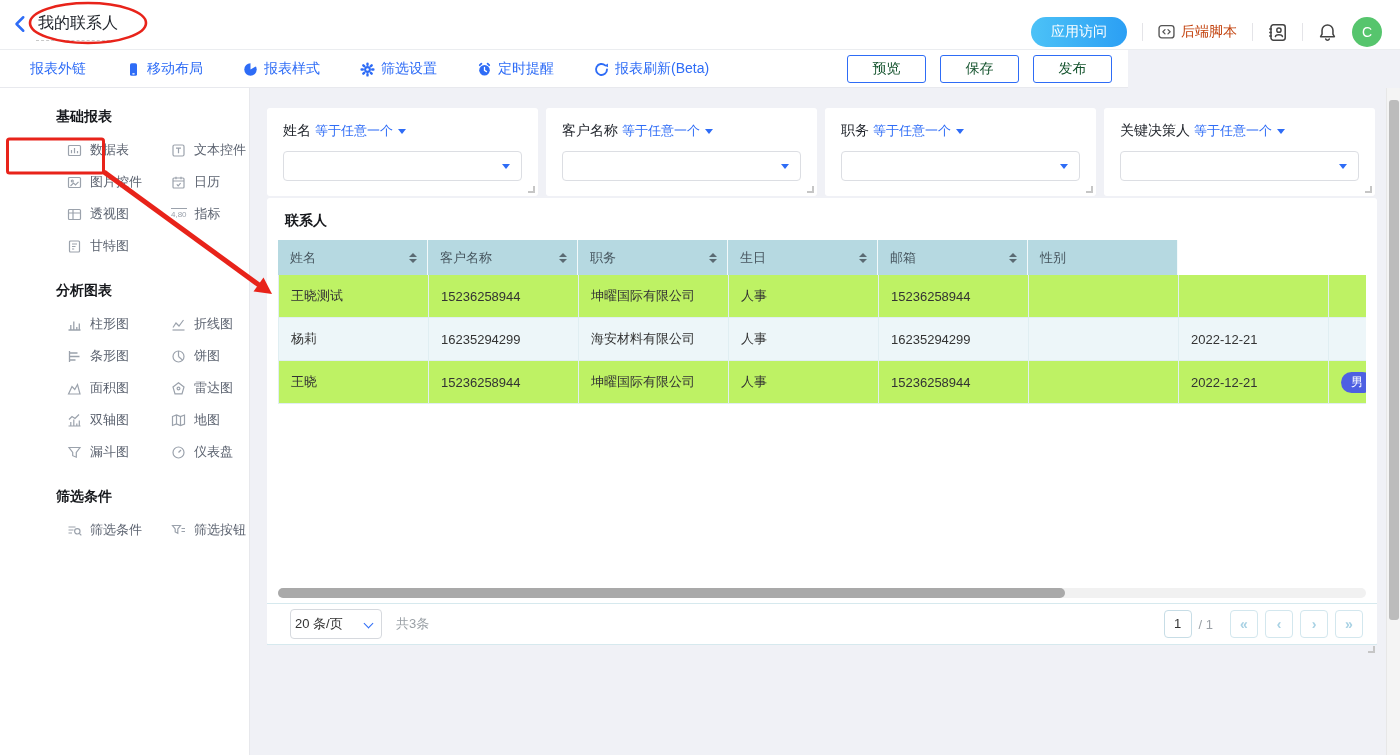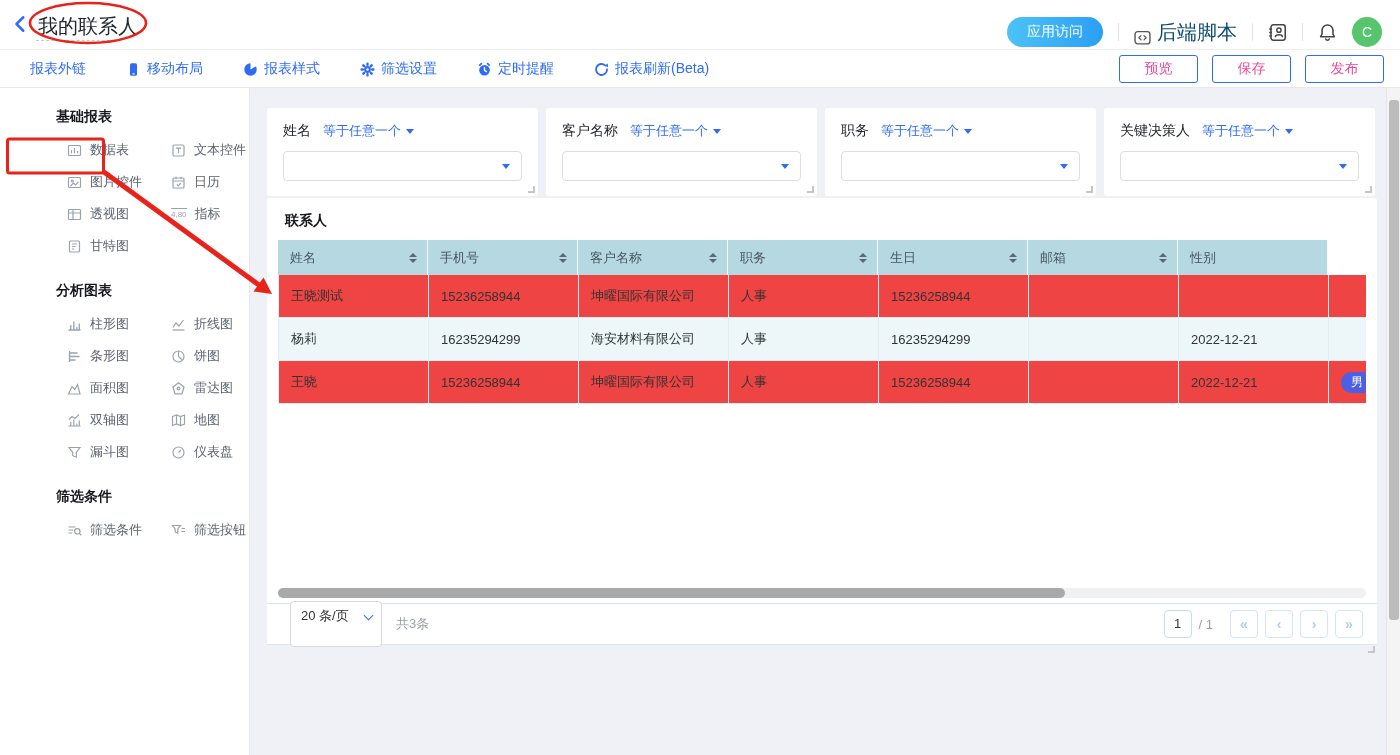--- a/index.html
+++ b/index.html
@@ -3,85 +3,85 @@
 <meta charset="utf-8">
 <style>
   * { margin:0; padding:0; box-sizing:border-box; }
   html,body { width:1400px; height:755px; }
   body { font-family:"Liberation Sans","DejaVu Sans",sans-serif; background:#f0f1f6; overflow:hidden; }
   #stage { position:relative; width:1400px; height:755px; }
 
   
   .topbar { position:absolute; left:0; top:0; width:1400px; height:50px; background:#fff; border-bottom:1px solid #ebedf0; z-index:5; }
   .back-btn { position:absolute; left:12px; top:15px; width:20px; height:20px; cursor:pointer; }
-  .page-title { position:absolute; left:38px; top:13px; font-size:20px; color:#23272e; }
+  .page-title { position:absolute; left:38px; top:13px; font-size:16px; color:#23272e; }
   .title-underline { position:absolute; left:36px; top:40px; width:84px; border-top:1px dashed #c8c8c8; }
   .topbar-right { position:absolute; right:18px; top:0; height:64px; display:flex; align-items:center; gap:15px; }
   .pill-btn { height:30px; padding:0 20px; border:none; border-radius:15px; color:#fff; font-size:14px;
               background:linear-gradient(90deg,#4cc2f7,#2b9ff4); cursor:pointer; font-family:inherit; }
   .tb-divider { width:1px; height:18px; background:#e4e4e8; }
-  .tb-item { display:flex; align-items:flex-end; gap:6px; font-size:20px; color:#0c4a6e; cursor:pointer; }
+  .tb-item { display:flex; align-items:flex-start; gap:6px; font-size:14px; color:#c2410c; cursor:pointer; }
   .avatar { width:30px; height:30px; border-radius:50%; background:#56c56d; color:#fff; font-size:14px;
             display:flex; align-items:center; justify-content:center; cursor:pointer; }
 
   
-  .toolbar { position:absolute; left:0; top:50px; width:1400px; height:38px; background:#fff; border-bottom:1px solid #e8e9ee; z-index:5; }
+  .toolbar { position:absolute; left:0; top:50px; width:1128px; height:38px; background:#fff; border-bottom:1px solid #e8e9ee; z-index:5; }
   .toolbar-left { position:absolute; left:30px; top:0; height:38px; display:flex; align-items:center; gap:40px; }
   .tool-item { display:flex; align-items:center; gap:6px; font-size:14px; color:#2e6cf6; cursor:pointer; white-space:nowrap; }
   .toolbar-right { position:absolute; right:16px; top:5px; display:flex; gap:14px; }
   .ghost-btn { width:79px; height:28px; background:#fff; border:1px solid #2e6cf6; border-radius:3px;
-               color:#ec4899; font-size:14px; cursor:pointer; font-family:inherit; }
+               color:#14532d; font-size:14px; cursor:pointer; font-family:inherit; }
 
   
   .sidebar { position:absolute; left:0; top:88px; width:250px; height:667px; background:#fff; border-right:1px solid #e7e8ec; z-index:4;padding-left:36px; }
   .side-section-title { margin:20px 0 14px 20px; font-size:14px; font-weight:bold; color:#17191d; }
   .side-section-title.again { margin-top:26px; }
   .side-grid { display:grid; grid-template-columns:104px auto; row-gap:12px; margin-left:31px; }
   .side-item { display:flex; align-items:center; gap:8px; height:20px; font-size:13px; color:#5c6370; cursor:pointer; white-space:nowrap; }
   .side-item svg { flex:0 0 auto; }
   .ind-icon { font-size:8px; color:#9ba2ac; border-top:1px solid #9ba2ac; line-height:10px; padding-top:1px; letter-spacing:0; }
 
   
   .canvas { position:absolute; left:250px; top:88px; width:1150px; height:667px; background:#f0f1f6; }
 
   
   .filter-card { position:absolute; top:20px; width:271px; height:88px; background:#fff; border-radius:3px; padding:14px 16px; }
   .fc-row { display:flex; align-items:center; }
   .fc-label { font-size:14px; color:#23272e; }
-  .fc-op { margin-left:12px; font-size:13px; color:#2e6cf6; display:flex; align-items:center; gap:5px; cursor:pointer;justify-content:flex-end; }
+  .fc-op { margin-left:4px; font-size:13px; color:#2e6cf6; display:flex; align-items:center; gap:5px; cursor:pointer;justify-content:flex-end; }
   .caret-down { width:0; height:0; border-left:4.5px solid transparent; border-right:4.5px solid transparent; border-top:5.5px solid #2e6cf6; }
   .fc-select { position:relative; margin-top:11px; height:30px; border:1px solid #dcdee3; border-radius:4px; background:#fff; cursor:pointer; }
   .fc-select .caret-down { position:absolute; right:11px; top:12px; }
   .resize-handle { position:absolute; right:3px; bottom:3px; width:7px; height:7px;
                    border-right:2px solid #c6c6c6; border-bottom:2px solid #c6c6c6; cursor:nwse-resize; }
 
   
   .table-card { position:absolute; left:17px; top:110px; width:1110px; height:447px; background:#fff; border-radius:3px; }
   .table-title { position:absolute; left:18px; top:14px; font-size:14px; font-weight:bold; color:#17191d; }
   .table-wrap { position:absolute; left:11px; top:42px; width:1088px; height:300px; overflow:hidden; }
   .thead { display:flex; height:35px; }
   .th { flex:0 0 150px; background:#b6d9e1; display:flex; align-items:center; justify-content:space-between;
         padding:0 10px 0 12px; font-size:13px; color:#46555e; border-right:1px solid rgba(255,255,255,.85); cursor:pointer; }
   .sort { display:inline-flex; flex-direction:column; gap:2px; }
   .sort i { width:0; height:0; border-left:4px solid transparent; border-right:4px solid transparent; }
   .sort i.up { border-bottom:4.5px solid #5a6a73; }
   .sort i.dn { border-top:4.5px solid #5a6a73; }
   .trow { display:flex; height:43px; border-left:1px solid #e0eef2; }
   .trow.alt .td { background:#edf6f9; }
-  .td { flex:0 0 150px; background:#ef4444; display:flex; align-items:center; padding:0 12px; font-size:13px; color:#333;
+  .td { flex:0 0 150px; background:#bef264; display:flex; align-items:center; padding:0 12px; font-size:13px; color:#333;
         border-right:1px solid #e0eef2; border-bottom:1px solid #e0eef2; overflow:hidden; white-space:nowrap; }
   .badge { background:#4e60e2; color:#fff; font-size:12px; line-height:21px; padding:0 10px; border-radius:11px; flex:0 0 auto; }
 
   .h-scroll { position:absolute; left:11px; top:390px; width:1088px; height:10px; background:#f1f1f1; border-radius:5px; }
   .h-thumb { position:absolute; left:0; top:0; width:787px; height:10px; background:#a9a9a9; border-radius:5px; cursor:pointer; }
 
   .pager { position:absolute; left:0; bottom:0; width:1110px; height:42px; border-top:1px solid #d6e9ee; border-bottom:1px solid #d6e9ee;
            display:flex; align-items:center; padding:0 14px 0 23px; }
-  .psize { position:relative; width:92px; height:46px; border:1px solid #d6d9de; border-radius:4px; background:#fff;
-           font-size:13px; color:#333; line-height:28px; padding-left:10px; cursor:pointer; }
+  .psize { position:relative; width:92px; height:30px; border:1px solid #d6d9de; border-radius:4px; background:#fff;
+           font-size:13px; color:#333; line-height:28px; padding-left:4px; cursor:pointer; }
   .chev { position:absolute; right:9px; top:10px; width:7px; height:7px; border-right:1.6px solid #2e6cf6; border-bottom:1.6px solid #2e6cf6; transform:rotate(45deg); }
   .ptotal { margin-left:14px; font-size:13px; color:#9aa0a6; }
   .pager-right { margin-left:auto; display:flex; align-items:center; gap:7px; }
   .page-box { width:28px; height:28px; border:1px solid #c7dde6; border-radius:4px; background:#fff;
               font-size:13px; color:#333; text-align:center; line-height:26px; }
   .page-of { font-size:13px; color:#9aa0a6; margin-right:10px; }
   .nav-btn { width:28px; height:28px; border:1px solid #d3e7ee; border-radius:4px; background:#fff; color:#a9d2e4;
              font-size:14px; font-weight:bold; text-align:center; line-height:26px; cursor:pointer; font-family:inherit; padding:0; }
   .card-resize { position:absolute; right:2px; bottom:-8px; width:7px; height:7px;
                  border-right:2px solid #c6c6c6; border-bottom:2px solid #c6c6c6; cursor:nwse-resize; }
@@ -390,27 +390,20 @@
       <span class="resize-handle"></span>
     </div>
 
     <div class="table-card">
       <div class="table-title">联系人</div>
 
       <div class="table-wrap">
         <div class="thead">
           <div class="th">
               <span>姓名</span>
-              <span class="sort">
-                <i class="up"></i>
-                <i class="dn"></i>
-              </span>
-            </div>
-          <div class="th">
-              <span>手机号</span>
               <span class="sort">
                 <i class="up"></i>
                 <i class="dn"></i>
               </span>
             </div>
           <div class="th">
               <span>客户名称</span>
               <span class="sort">
                 <i class="up"></i>
                 <i class="dn"></i>

